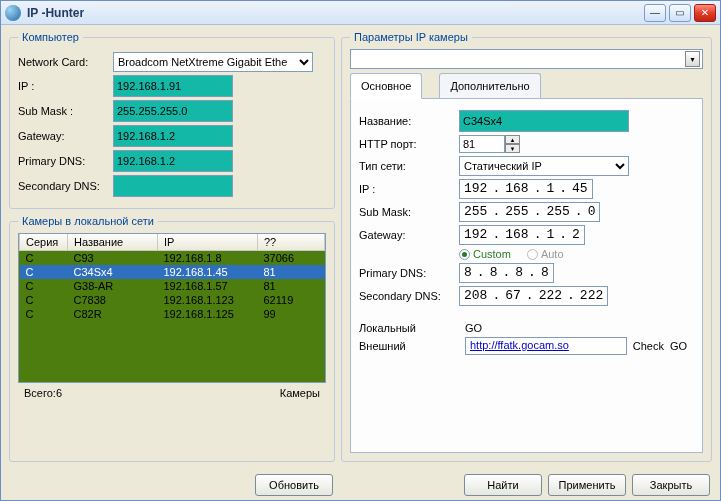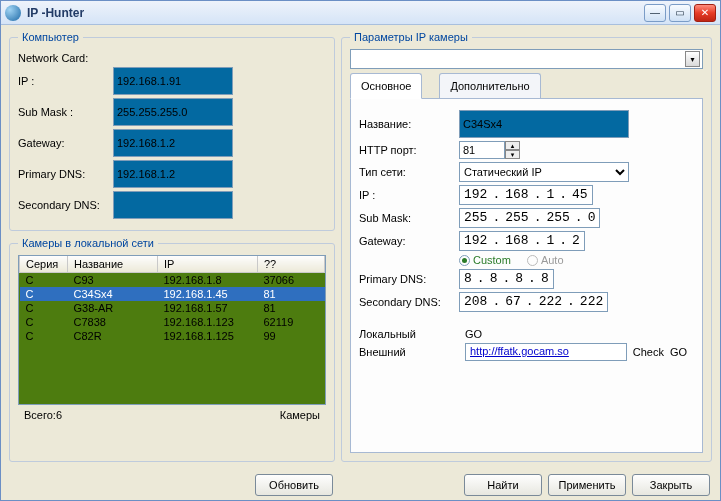--- a/index.html
+++ b/index.html
@@ -50,22 +50,22 @@
     border: 1px solid #bfcbdc;
     margin: 0 0 6px 0;
     padding: 6px 8px 8px 8px;
     border-radius: 3px;
   }
   legend { color: #0046a0; padding: 0 4px; font-size: 11px; }
   .row { display: flex; align-items: center; margin: 3px 0; }
   .lbl { width: 95px; }
   .lbl2 { width: 100px; }
   input.text {
-    height: 28px; border: 1px solid #7f9db9;
-    padding: 1px 3px; font-size: 11px; background: #0369a1;
+    height: 22px; border: 1px solid #7f9db9;
+    padding: 1px 3px; font-size: 11px; background: #14b8a6;
     font-family: inherit;
   }
   select.sel {
     height: 20px; border: 1px solid #7f9db9;
     font-size: 11px; background: #fff;
   }
   .table-wrap {
     border: 1px solid #7f9db9; background: #4d7c0f;
     height: 150px; overflow: auto;
   }
@@ -137,20 +137,23 @@
     </div>
   </div>
 
   <div class="content">
 
     <div class="leftcol">
       <fieldset>
         <legend>Компьютер</legend>
         <div class="row">
           <div class="lbl">Network Card:</div>
+          <select class="sel" style="width:200px">
+            <option>Broadcom NetXtreme Gigabit Ethe</option>
+          </select>
         </div>
         <div class="row">
           <div class="lbl">IP :</div>
           <input class="text" style="width: 120px;" value="192.168.1.91">
         </div>
         <div class="row">
           <div class="lbl">Sub Mask :</div>
           <input class="text" style="width: 120px;" value="255.255.255.0">
         </div>
         <div class="row">

